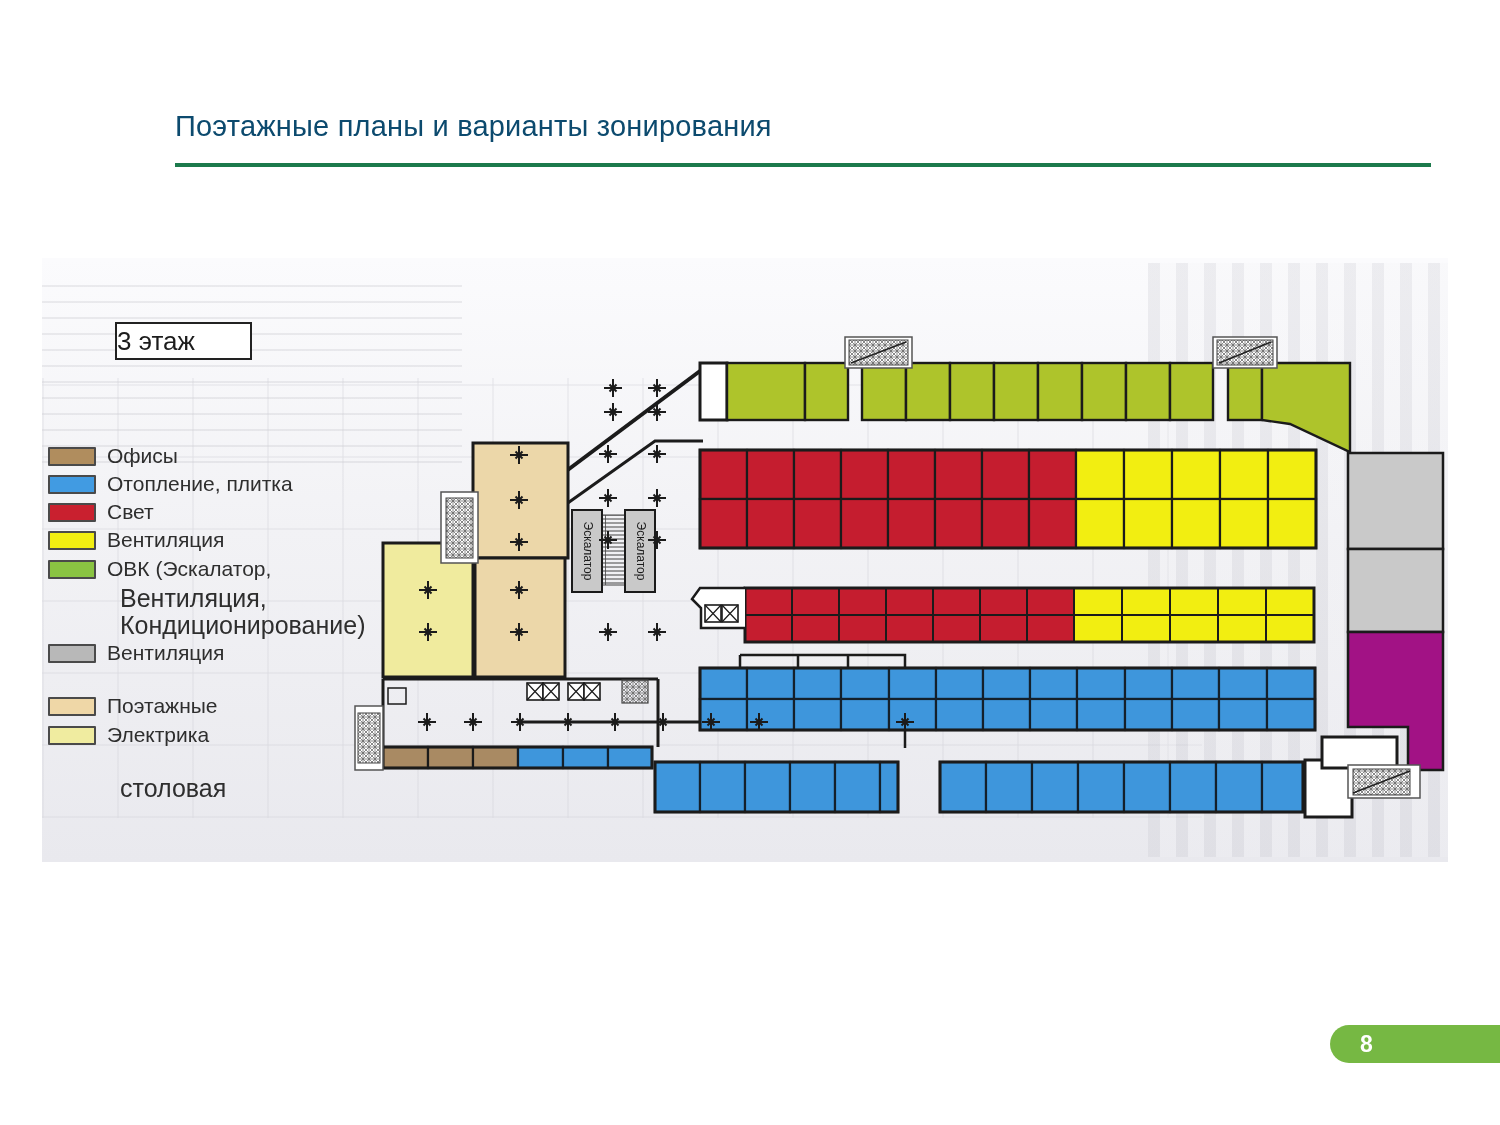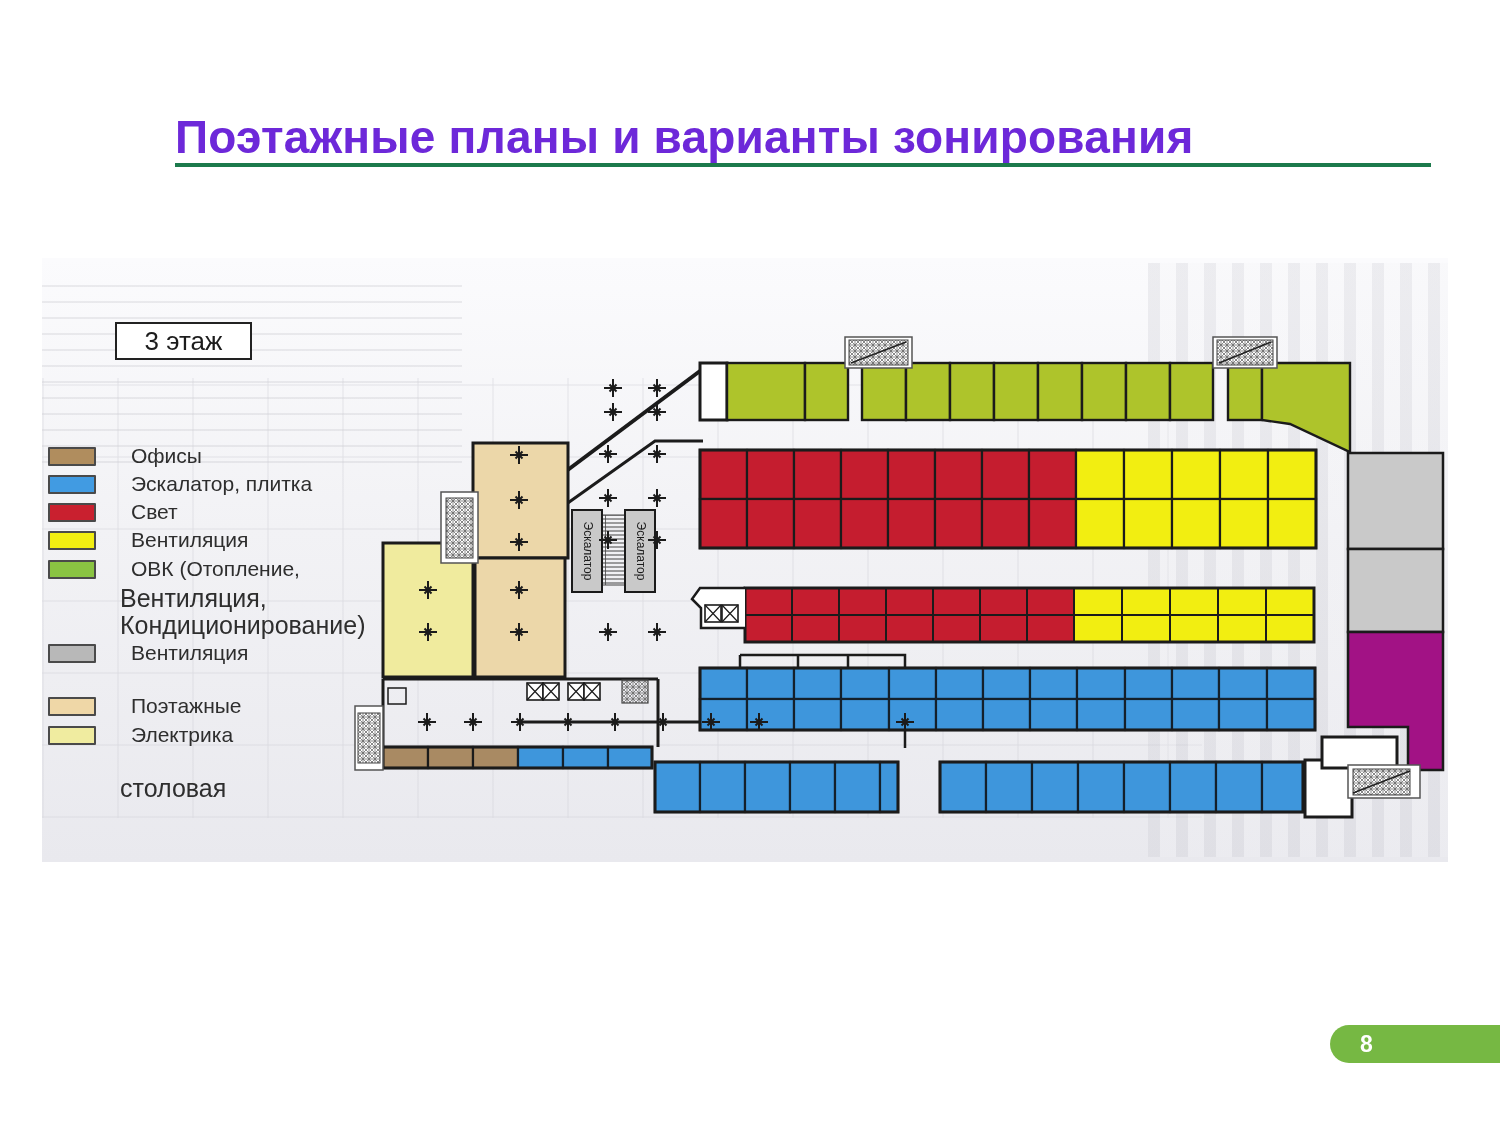--- a/index.html
+++ b/index.html
@@ -2,22 +2,22 @@
 <html><head>
 <meta charset="utf-8">
 <style>
   html,body{margin:0;padding:0;}
   body{
     width:1500px;height:1125px;position:relative;background:#ffffff;
     font-family:"Liberation Sans", sans-serif;overflow:hidden;
   }
   
   .slide-title{
-    position:absolute;left:175px;top:110px;font-size:46px;font-weight:bold;
-    color:#6d28d9;letter-spacing:0.2px;white-space:nowrap;
+    position:absolute;left:175px;top:110px;font-size:29px;font-weight:normal;
+    color:#0c4a6e;letter-spacing:0.2px;white-space:nowrap;
   }
   .title-rule{
     position:absolute;left:175px;top:163px;width:1256px;height:4px;background:#1c7a4c;
   }
   
   .plan-area{
     position:absolute;left:42px;top:258px;width:1406px;height:604px;
     background:linear-gradient(180deg,#fbfbfd 0%,#f2f2f5 45%,#e9e9ee 100%);
   }
   .bg-grid{
@@ -31,30 +31,30 @@
     background:repeating-linear-gradient(90deg, rgba(198,198,206,.55) 0 12px, rgba(242,242,245,.5) 12px 28px);
   }
   .bg-top-lines{
     position:absolute;left:0;top:15px;width:420px;height:190px;opacity:.5;
     background:repeating-linear-gradient(0deg, rgba(185,185,192,.5) 0 2px, transparent 2px 16px);
   }
   .plan-svg{position:absolute;left:0;top:0;}
   
   .floor-label{
     position:absolute;left:73px;top:64px;width:133px;height:34px;background:#ffffff;
-    border:2px solid #222;text-align:center;line-height:34px;font-size:26px;color:#1c1c1c;
+    border:2px solid #222;text-align:left;line-height:34px;font-size:26px;color:#1c1c1c;
   }
   
   .legend{position:absolute;left:0;top:0;}
   .legend-row{position:absolute;left:6px;white-space:nowrap;}
   .legend-swatch{
     position:absolute;left:0;top:3px;width:44px;height:15px;border:2px solid #4a4a4a;border-radius:1px;
   }
   .legend-label{
-    position:absolute;left:83px;top:0;font-size:21px;color:#2e2e2e;
+    position:absolute;left:59px;top:0;font-size:21px;color:#2e2e2e;
   }
   .legend-line{position:absolute;left:78px;font-size:25px;color:#2e2e2e;white-space:nowrap;}
   
   .page-badge{
     position:absolute;left:1330px;top:1025px;width:170px;height:38px;background:#76b843;
     border-radius:19px 0 0 19px;
   }
   .page-badge span{
     position:absolute;left:30px;top:6px;font-size:23px;font-weight:bold;color:#ffffff;
   }
@@ -333,33 +333,33 @@
 
   <div class="floor-label">3 этаж</div>
 
   <div class="legend">
     <div class="legend-row" style="top:186px">
       <span class="legend-swatch" style="background: rgb(176, 141, 94);"></span>
       <span class="legend-label">Офисы</span>
     </div>
     <div class="legend-row" style="top:214px">
       <span class="legend-swatch" style="background: rgb(65, 155, 226);"></span>
-      <span class="legend-label">Эскалатор, плитка</span>
+      <span class="legend-label">Отопление, плитка</span>
     </div>
     <div class="legend-row" style="top:242px">
       <span class="legend-swatch" style="background: rgb(201, 32, 47);"></span>
       <span class="legend-label">Свет</span>
     </div>
     <div class="legend-row" style="top:270px">
       <span class="legend-swatch" style="background: rgb(242, 238, 17);"></span>
       <span class="legend-label">Вентиляция</span>
     </div>
     <div class="legend-row" style="top:299px">
       <span class="legend-swatch" style="background: rgb(138, 196, 66);"></span>
-      <span class="legend-label">ОВК (Отопление,</span>
+      <span class="legend-label">ОВК (Эскалатор,</span>
     </div>
     <div class="legend-line" style="top:326px">Вентиляция,</div>
     <div class="legend-line" style="top:353px">Кондиционирование)</div>
     <div class="legend-row" style="top:383px">
       <span class="legend-swatch" style="background: rgb(184, 184, 184);"></span>
       <span class="legend-label">Вентиляция</span>
     </div>
     <div class="legend-row" style="top:436px">
       <span class="legend-swatch" style="background: rgb(239, 215, 167);"></span>
       <span class="legend-label">Поэтажные</span>

